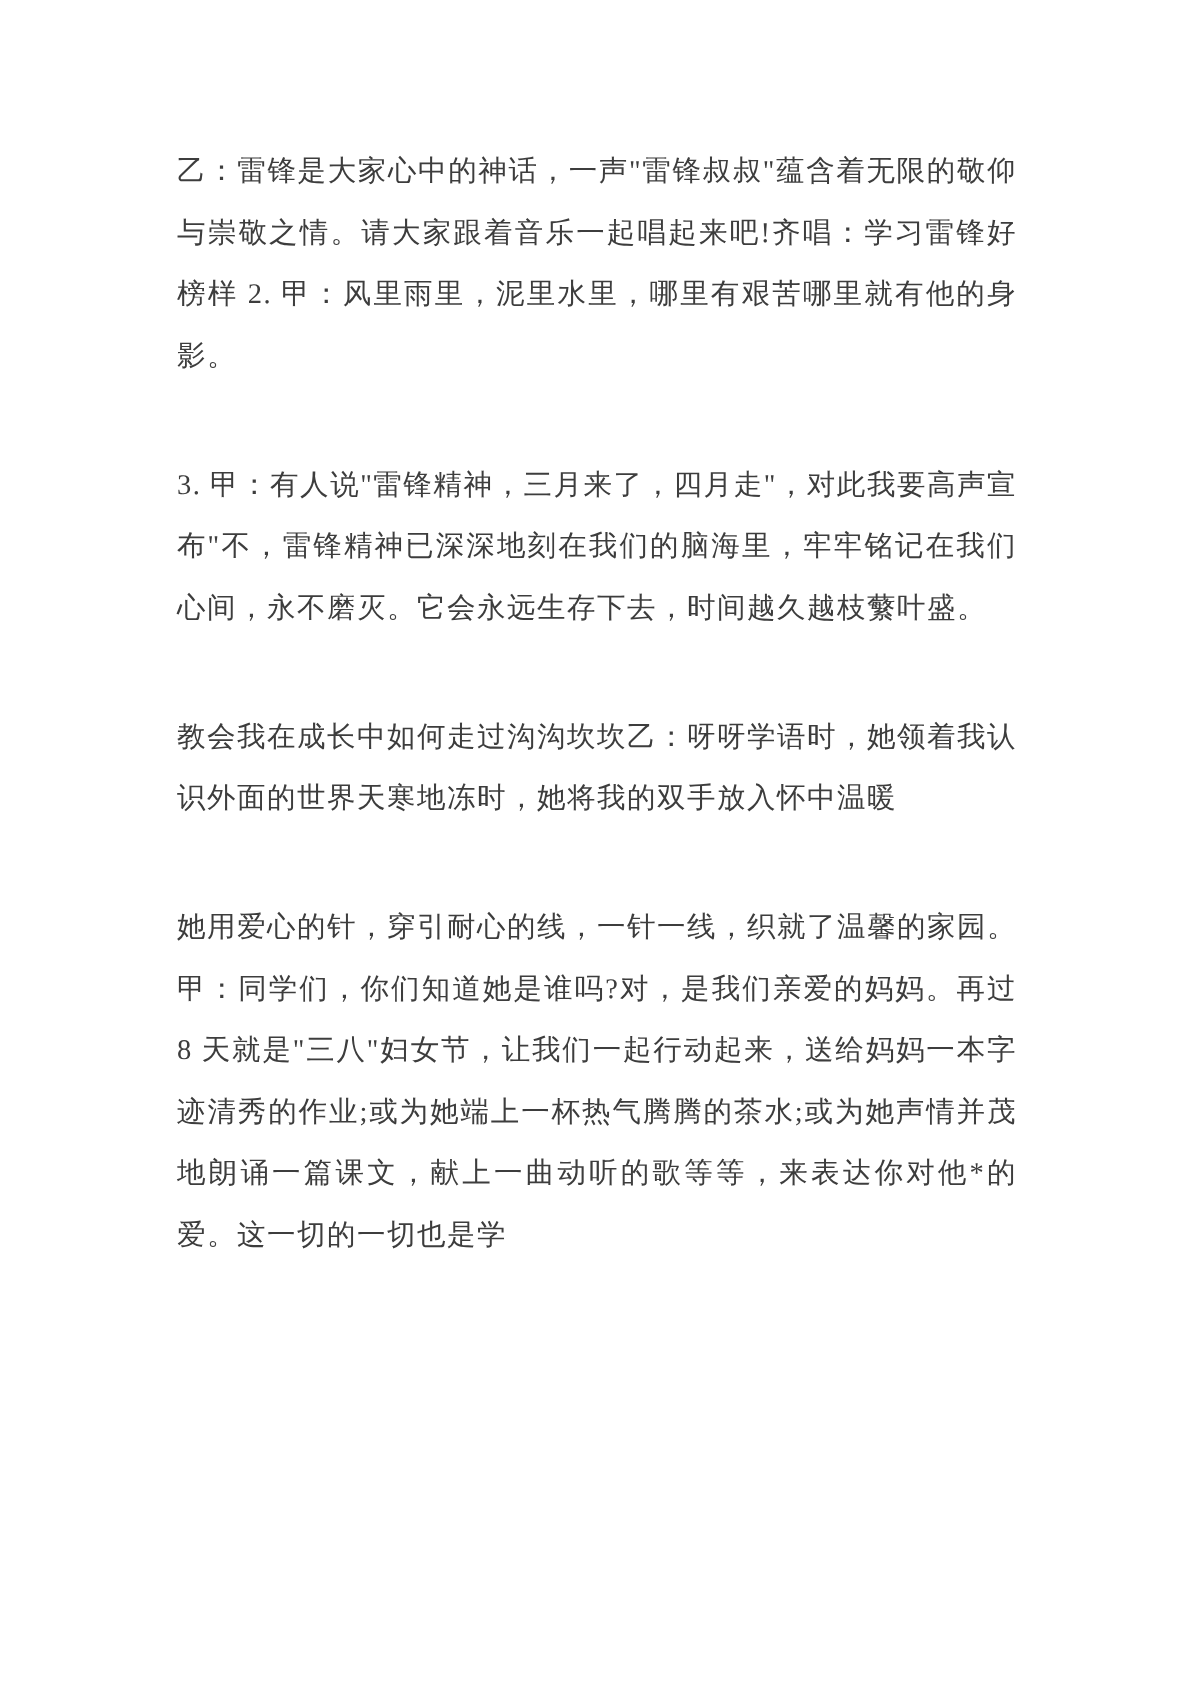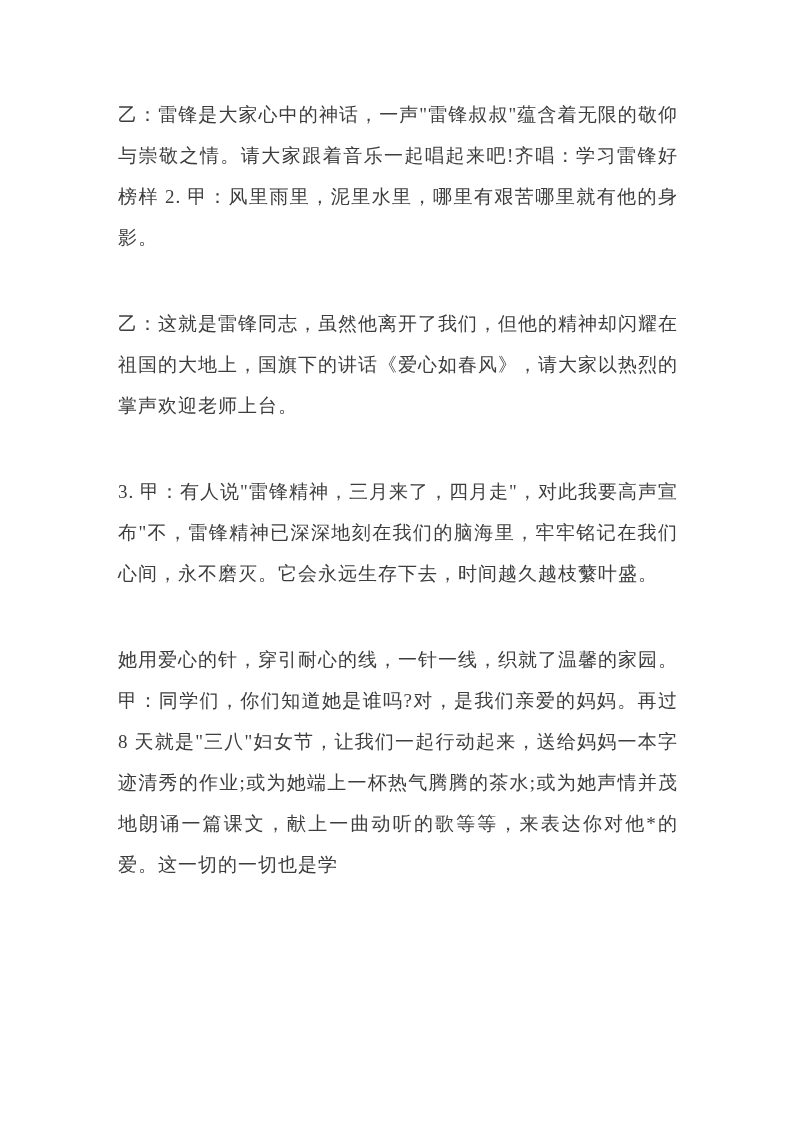--- a/index.html
+++ b/index.html
@@ -32,17 +32,17 @@
   .doc-body p:last-child {
     margin-bottom: 0;
   }
 </style>
 </head>
 <body>
 
 <div class="page">
   <div class="doc-body">
     <p>乙：雷锋是大家心中的神话，一声"雷锋叔叔"蕴含着无限的敬仰与崇敬之情。请大家跟着音乐一起唱起来吧!齐唱：学习雷锋好榜样 2. 甲：风里雨里，泥里水里，哪里有艰苦哪里就有他的身影。</p>
-    <p>乙：这就是雷锋同志，虽然他离开了我们，但他的精神却闪耀在祖国的大地上，国旗下的讲话《爱心如春风》，请大家以热烈的掌声欢迎老师上台。</p>
     <p>3. 甲：有人说"雷锋精神，三月来了，四月走"，对此我要高声宣布"不，雷锋精神已深深地刻在我们的脑海里，牢牢铭记在我们心间，永不磨灭。它会永远生存下去，时间越久越枝蘩叶盛。</p>
+    <p>教会我在成长中如何走过沟沟坎坎乙：呀呀学语时，她领着我认识外面的世界天寒地冻时，她将我的双手放入怀中温暖</p>
     <p>她用爱心的针，穿引耐心的线，一针一线，织就了温馨的家园。甲：同学们，你们知道她是谁吗?对，是我们亲爱的妈妈。再过 8 天就是"三八"妇女节，让我们一起行动起来，送给妈妈一本字迹清秀的作业;或为她端上一杯热气腾腾的茶水;或为她声情并茂地朗诵一篇课文，献上一曲动听的歌等等，来表达你对他*的爱。这一切的一切也是学</p>
   </div>
 </div>
 
 </body></html>

